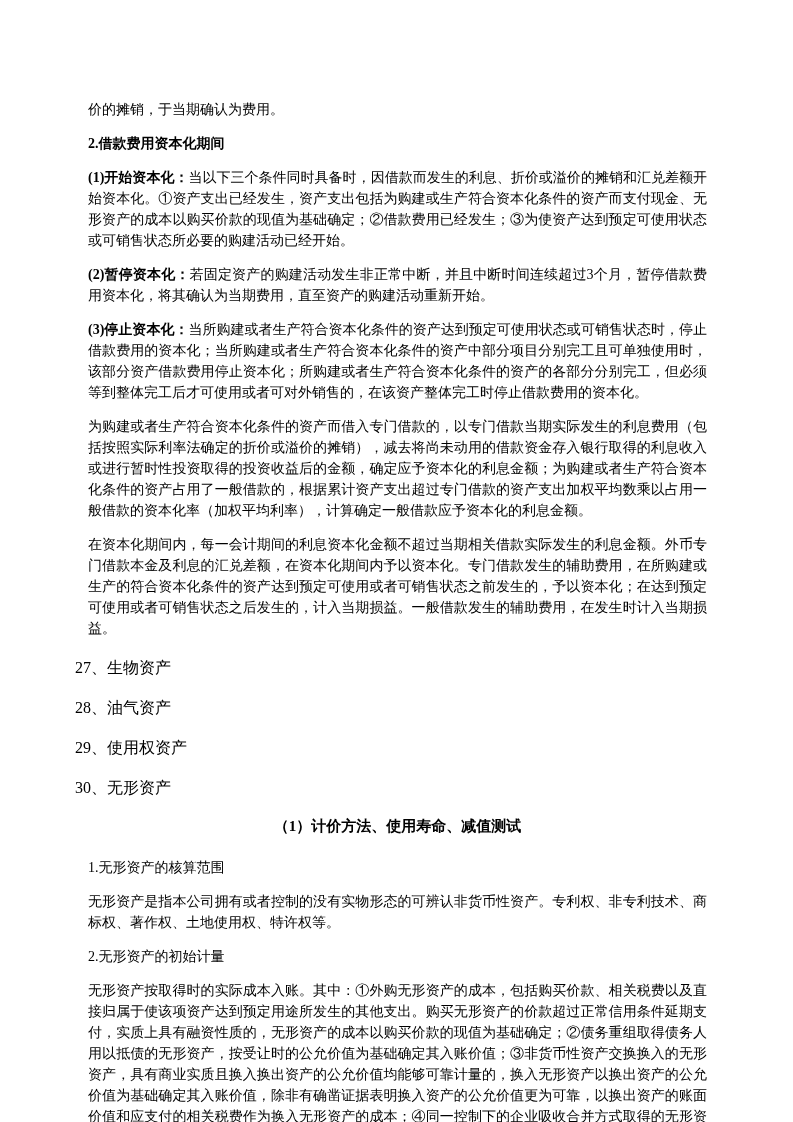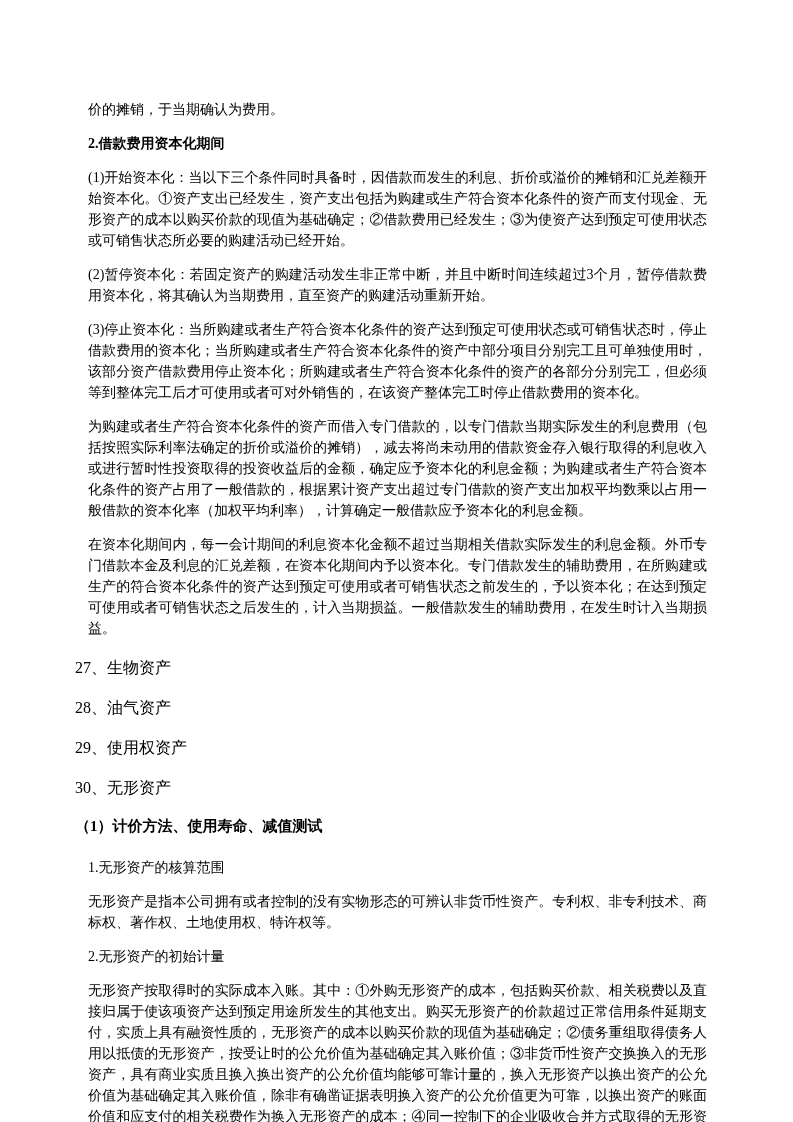--- a/index.html
+++ b/index.html
@@ -23,39 +23,40 @@
   }
   .para {
     margin: 13px;
     font-size: 14px;
     line-height: 21px;
     text-align: justify;
     text-justify: inter-ideograph;
     word-break: break-all;
   }
   .para b {
-    font-weight: normal;
+    font-weight: bold;
   }
   .sub-bold {
     font-weight: bold;
   }
   .sub {
     font-weight: normal;
   }
   .h1 {
     font-size: 16px;
     line-height: 22px;
     font-weight: normal;
     margin: 18px 0 0 0;
   }
   .h2 {
     font-size: 15px;
     line-height: 22px;
     font-weight: bold;
     margin: 16px 0 20px 0;
+    text-align: center;
   }
 </style>
 </head>
 <body>
 
 <div class="page">
   <div class="doc">
       <p class="para">价的摊销，于当期确认为费用。</p>
       <p class="para sub-bold">2.借款费用资本化期间</p>
       <p class="para"><b>(1)开始资本化：</b><span>当以下三个条件同时具备时，因借款而发生的利息、折价或溢价的摊销和汇兑差额开始资本化。①资产支出已经发生，资产支出包括为购建或生产符合资本化条件的资产而支付现金、无形资产的成本以购买价款的现值为基础确定；②借款费用已经发生；③为使资产达到预定可使用状态或可销售状态所必要的购建活动已经开始。</span></p>

